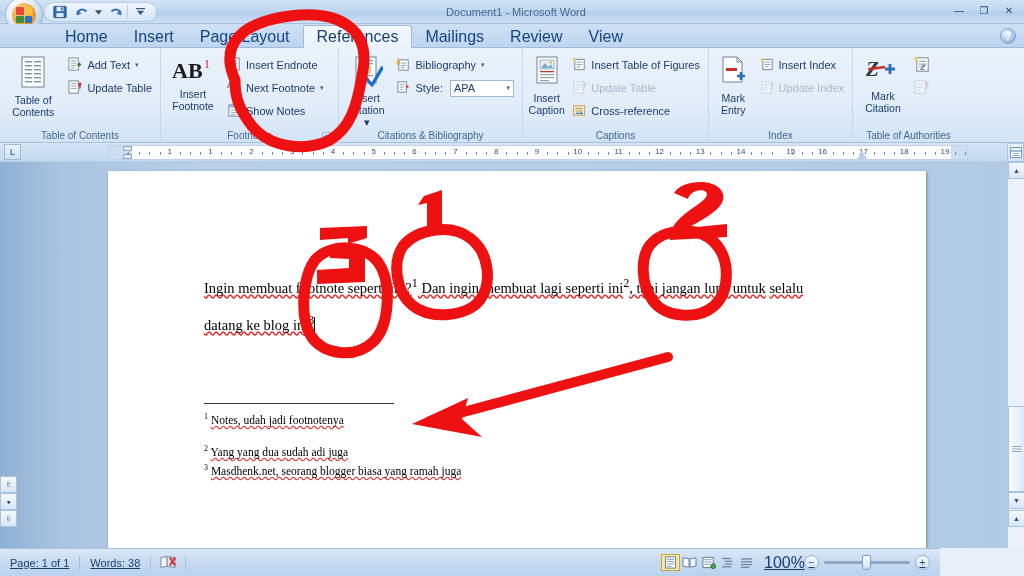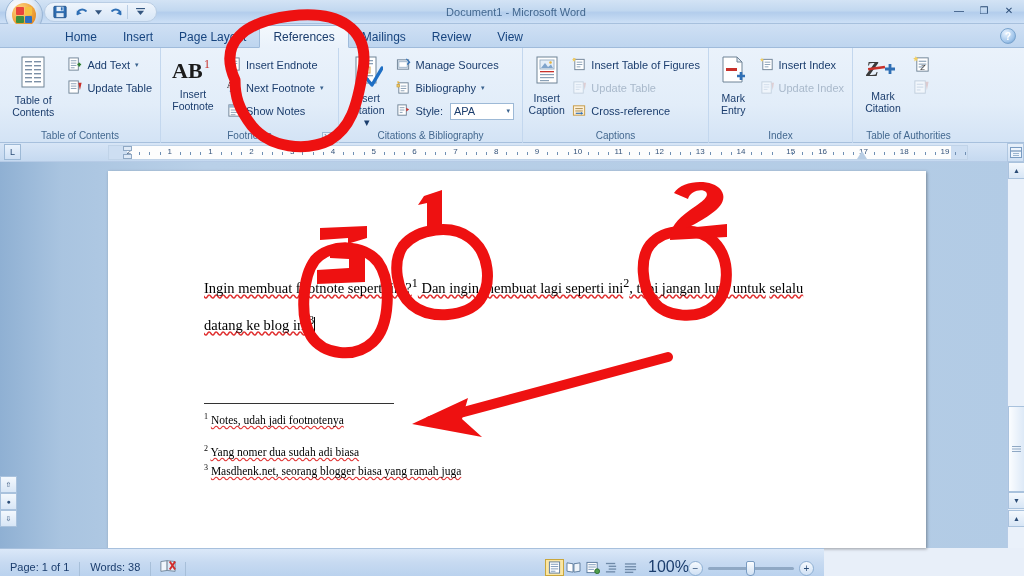--- a/index.html
+++ b/index.html
@@ -52,21 +52,21 @@
   .oq1{background:#e8453c;} .oq2{background:#f5c242;} .oq3{background:#3d8f3d;} .oq4{background:#2f6fbf;}
 
   
   .tabstrip {
     position:absolute; left:0; top:24px; width:1024px; height:24px;
     background: linear-gradient(to bottom,#cfe0f4,#bed5ef);
     border-bottom:1px solid #9fbbdb;
   }
   .tabs { position:absolute; left:52px; top:0; display:flex; height:24px; align-items:flex-end; }
   .tab {
-    padding:0 13px; height:22px; line-height:22px; font-size:12px; color:#16447f; cursor:pointer;
+    padding:0 13px; height:22px; line-height:22px; font-size:16px; color:#16447f; cursor:pointer;
     border-radius:3px 3px 0 0;
   }
   .tab.active {
     background: linear-gradient(to bottom,#f3f8fd,#eaf2fb);
     border:1px solid #9fbbdb; border-bottom:1px solid #eaf2fb;
     color:#1b3d6d; height:23px; line-height:22px;
   }
   .help-orb {
     position:absolute; right:8px; top:4px; width:16px; height:16px; border-radius:50%;
     background: radial-gradient(circle at 35% 30%,#eaf4ff,#9fc4ea 65%,#5b8fc4 100%);
@@ -182,23 +182,23 @@
     background:linear-gradient(to right,#fbfdff,#dde9f7); border:1px solid #a9c2dd; cursor:pointer;
   }
   .splitter {
     position:absolute; right:0; top:143px; width:17px; height:19px;
     background:linear-gradient(to bottom,#e7f0fa,#cfe0f4); border:1px solid #b0c7e1; cursor:pointer;
     display:flex; align-items:center; justify-content:center;
   }
 
   
   .statusbar {
-    position:absolute; left:0; top:548px; width:824px; height:28px;
+    position:absolute; left:0; top:548px; width:940px; height:28px;
     background: linear-gradient(to bottom,#dbe8f8 0%,#c7daf1 50%,#bad2ee 100%);
-    border-top:1px solid #a7c0dd; display:flex; align-items:flex-end;
+    border-top:1px solid #a7c0dd; display:flex; align-items:center;text-decoration:underline;
   }
   .sb-item { font-size:11px; color:#1b3d6d; padding:0 10px; height:18px; line-height:18px; cursor:pointer; }
   .sb-div { width:1px; height:14px; background:#a7bfd9; }
   .view-btns { display:flex; gap:0; margin-left:auto; align-items:center; }
   .vbtn {
     width:19px; height:17px; display:flex; align-items:center; justify-content:center;
     cursor:pointer; border:1px solid transparent;
   }
   .vbtn.active { background:#fbe6a2; border:1px solid #c9a63c; }
   .zoom-txt { font-size:16px; color:#1b3d6d; margin:0 8px; width:32px; text-align:right; }
@@ -432,30 +432,20 @@
                   <rect x="8" y="22" width="10" height="1.3"></rect>
                 </g>
               <path d="M15 22 L21 29 L31 12" stroke="#1f6fc4" stroke-width="3.4" fill="none" stroke-linecap="round" stroke-linejoin="round"></path>
             </svg>
           </span>
           <span class="lbl" style="white-space:pre-line">Insert
 Citation</span>
           <span class="caret">▾</span>
         </div>
         <div class="smallcol">
-          <div class="smallbtn">
-            <span class="ic">
-              <svg width="15" height="15" viewBox="0 0 16 16">
-                <rect x="1.5" y="3" width="12" height="10" fill="#e9f0f8" stroke="#6f8396"></rect>
-                <rect x="3" y="5" width="9" height="6" fill="#fff" stroke="#9db3c8"></rect>
-                <path d="M11 2 L14.5 5.5 L12 8" stroke="#2f6fb5" stroke-width="1.3" fill="none"></path>
-              </svg>
-            </span>
-            <span>Manage Sources</span>
-          </div>
           <div class="smallbtn">
             <span class="ic">
               <svg width="15" height="15" viewBox="0 0 16 16">
                 <rect x="3" y="3" width="10" height="11" fill="#fff" stroke="#6f8396"></rect>
                 <g fill="#8aa0b6">
                     <rect x="5" y="6" width="6" height="1"></rect>
                     <rect x="5" y="8.5" width="6" height="1"></rect>
                     <rect x="5" y="11" width="4" height="1"></rect>
                   </g>
                 <path d="M1.5 1 L4.5 2.5 L1.5 4 Z" fill="#e8b33c"></path>
@@ -805,21 +795,21 @@
 
       <div class="fn-sep"></div>
 
       <div class="footnotes">
         <div class="fn">
           <sup>1</sup>
           <span class="spell">Notes, udah jadi footnotenya</span>
         </div>
         <div class="fn gap">
           <sup>2</sup>
-          <span class="spell">Yang nomer dua sudah adi biasa</span>
+          <span class="spell">Yang yang dua sudah adi juga</span>
         </div>
         <div class="fn">
           <sup>3</sup>
           <span class="spell">Masdhenk.net, seorang blogger biasa yang ramah juga</span>
         </div>
       </div>
 
     </div>
   </div>
 

